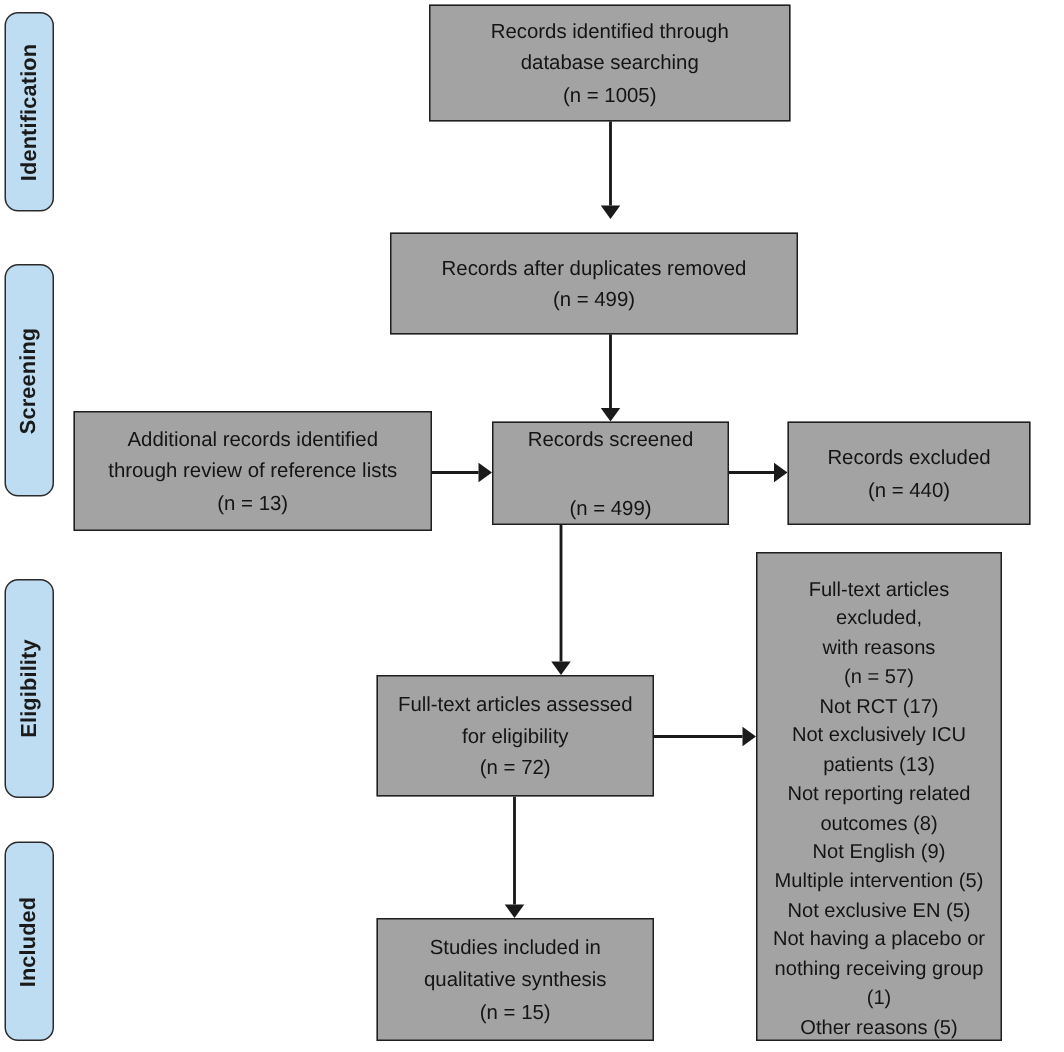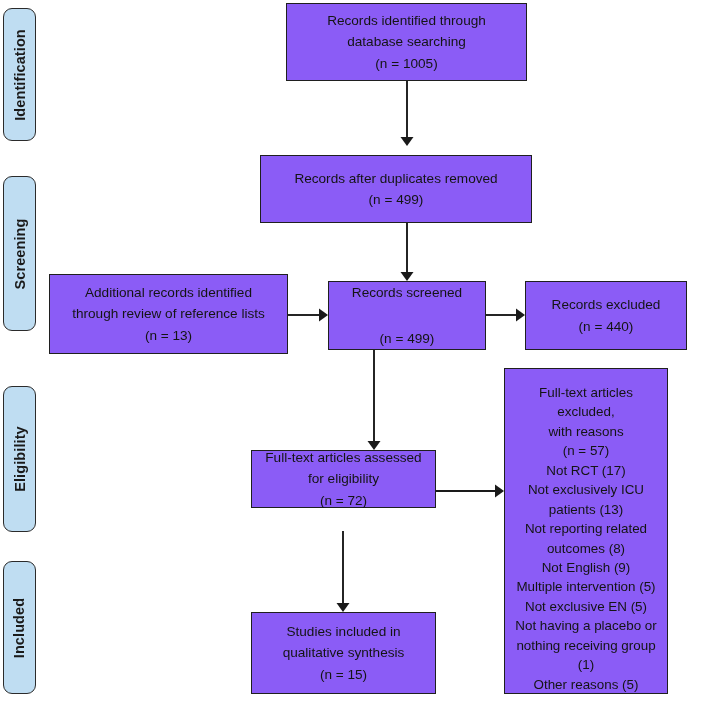--- a/index.html
+++ b/index.html
@@ -34,21 +34,21 @@
     white-space: nowrap;
     font-size: 14.5px;
     font-weight: bold;
     color: #1a1a1a;
     letter-spacing: 0.1px;
   }
   
   .flow-box {
     position: absolute;
     box-sizing: border-box;
-    background: #8b5cf6;
+    background: #a3a3a3;
     border: 1.7px solid #1f1f1f;
     display: flex;
     flex-direction: column;
     align-items: center;
     justify-content: center;
     text-align: center;
     padding: 4px 6px;
   }
   .flow-box .line {
     font-size: 13.6px;
@@ -168,21 +168,21 @@
   <div class="flow-box" id="records-screened-box" style="left:328px; top:281px; width:158px; height:69px;gap:24px;">
     <div class="line">Records screened</div>
     <div class="line">(n = 499)</div>
   </div>
 
   <div class="flow-box" id="records-excluded-box" style="left:525px; top:281px; width:162px; height:69px;">
     <div class="line">Records excluded</div>
     <div class="line">(n = 440)</div>
   </div>
 
-  <div class="flow-box" id="fulltext-assessed-box" style="left:251px; top:450px; width:185px; height:58px;">
+  <div class="flow-box" id="fulltext-assessed-box" style="left:251px; top:450px; width:185px; height:81px;">
     <div class="line">Full-text articles assessed</div>
     <div class="line">for eligibility</div>
     <div class="line">(n = 72)</div>
   </div>
 
   <div class="flow-box" id="studies-included-box" style="left:251px; top:612px; width:185px; height:82px;">
     <div class="line">Studies included in</div>
     <div class="line">qualitative synthesis</div>
     <div class="line">(n = 15)</div>
   </div>

